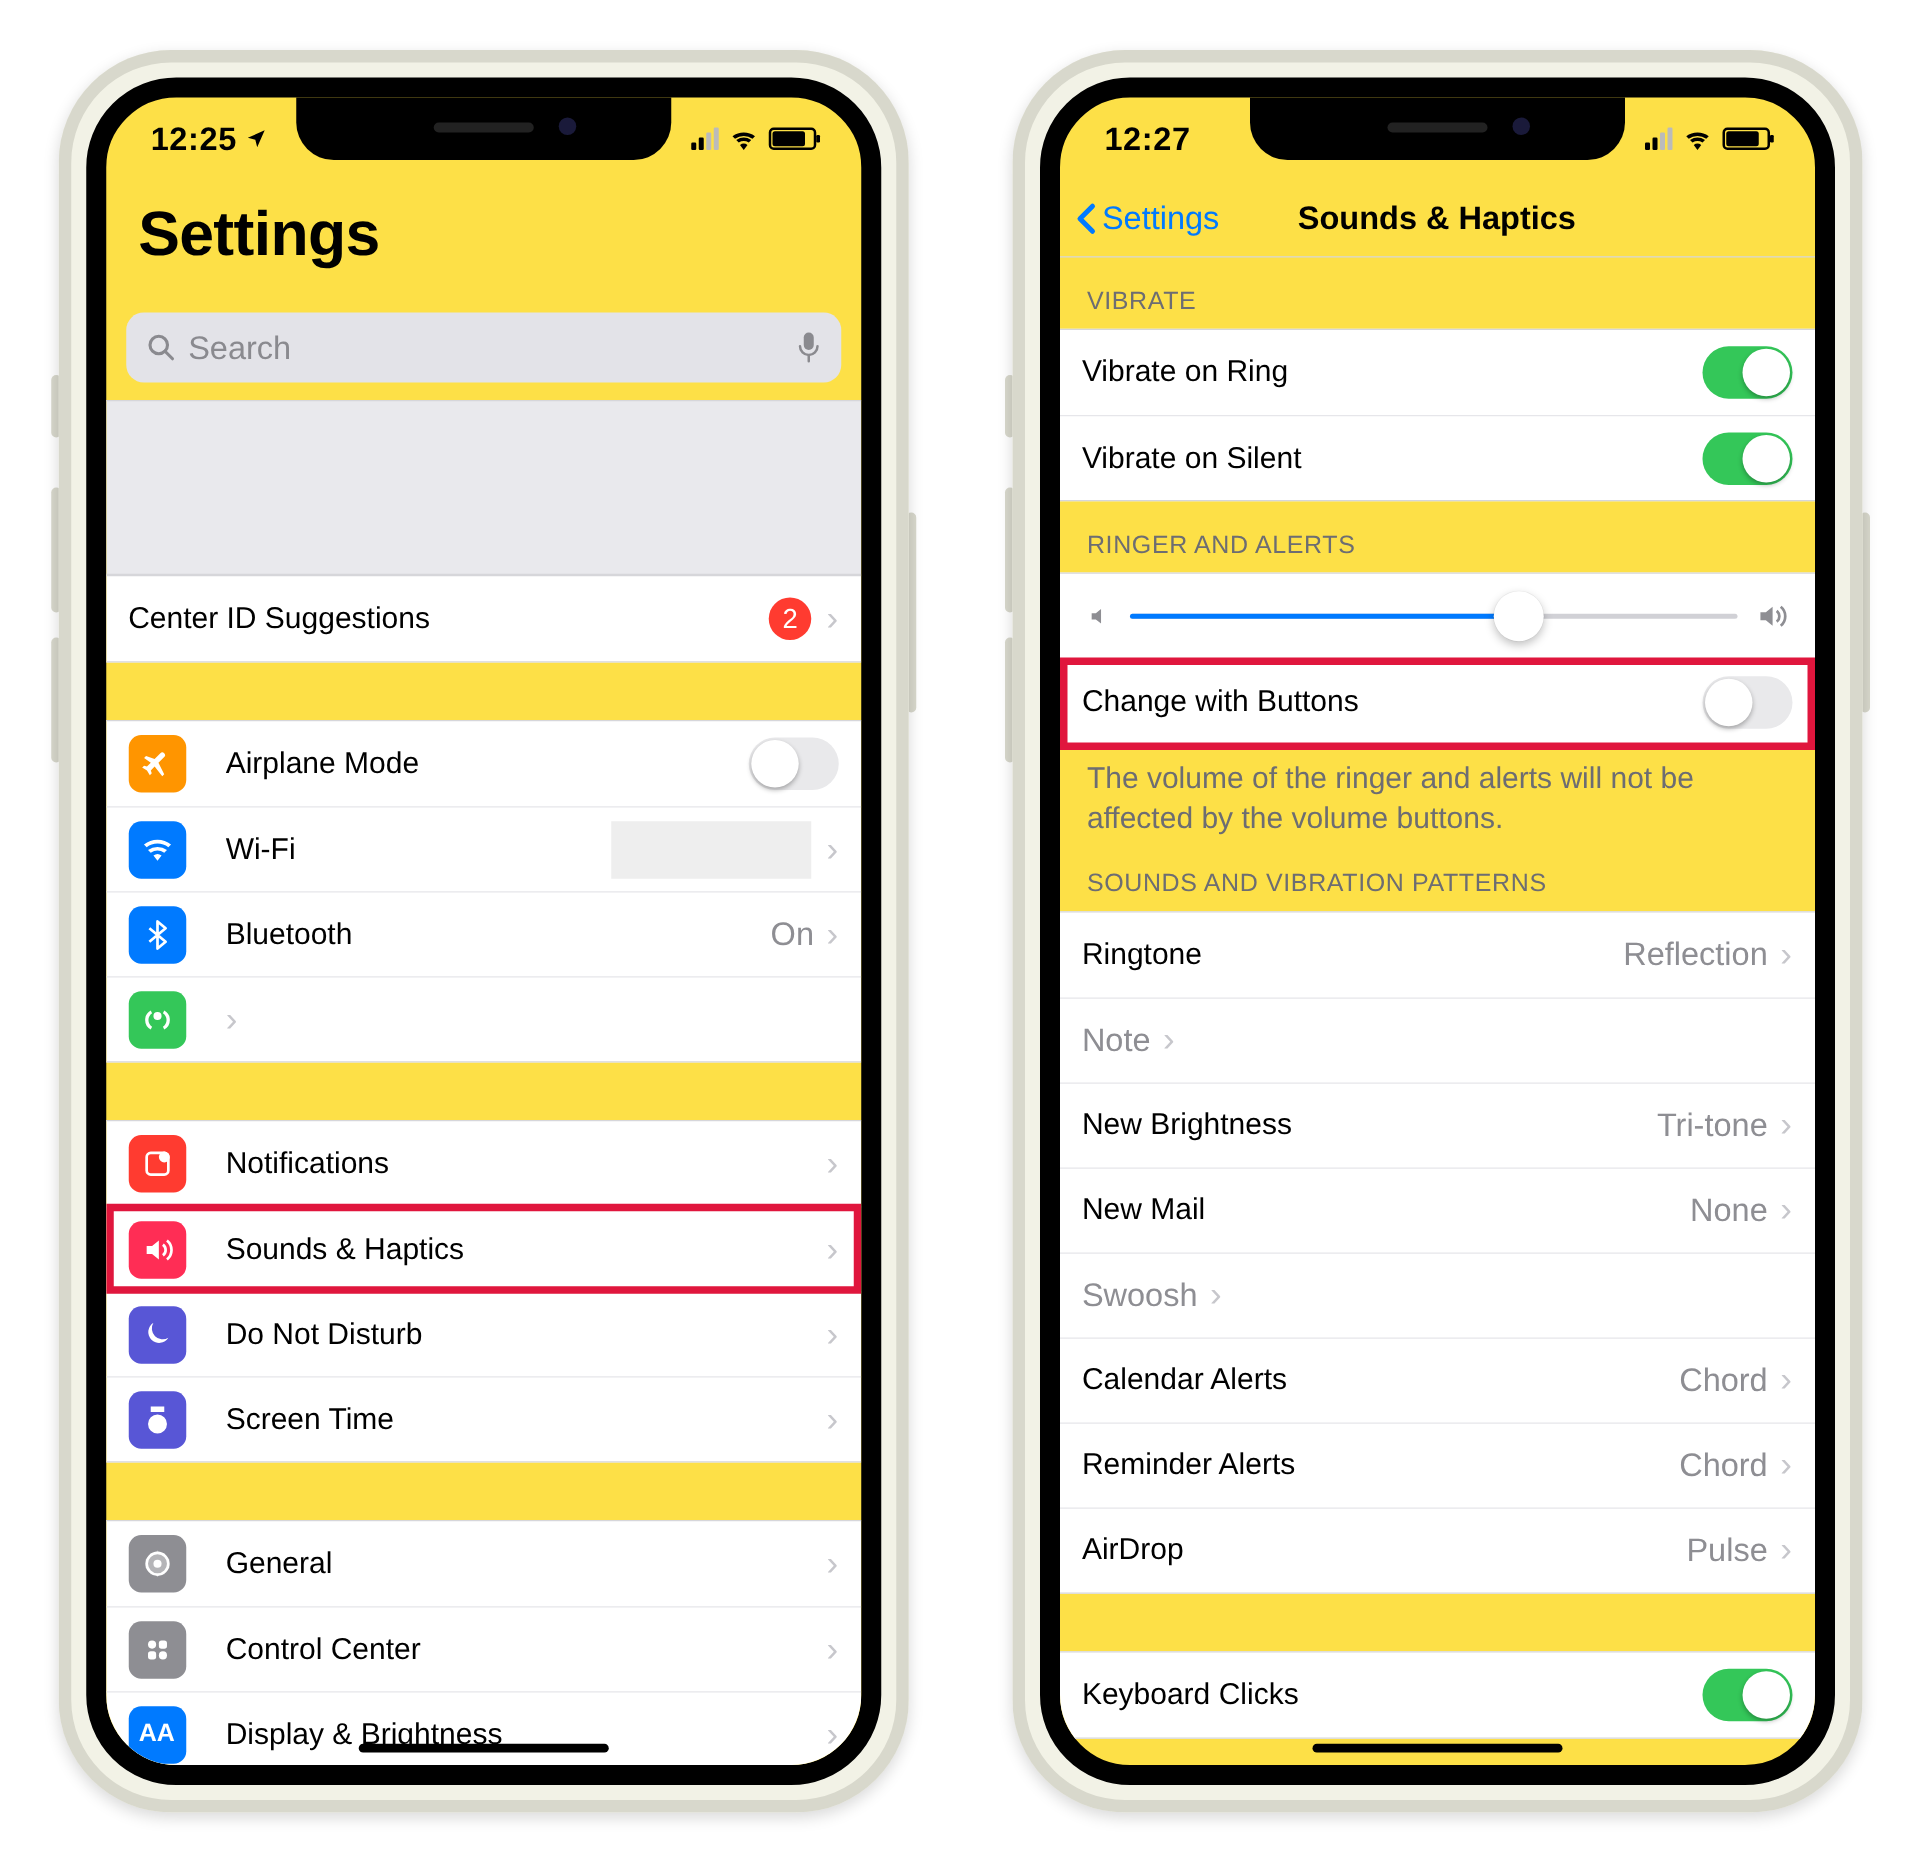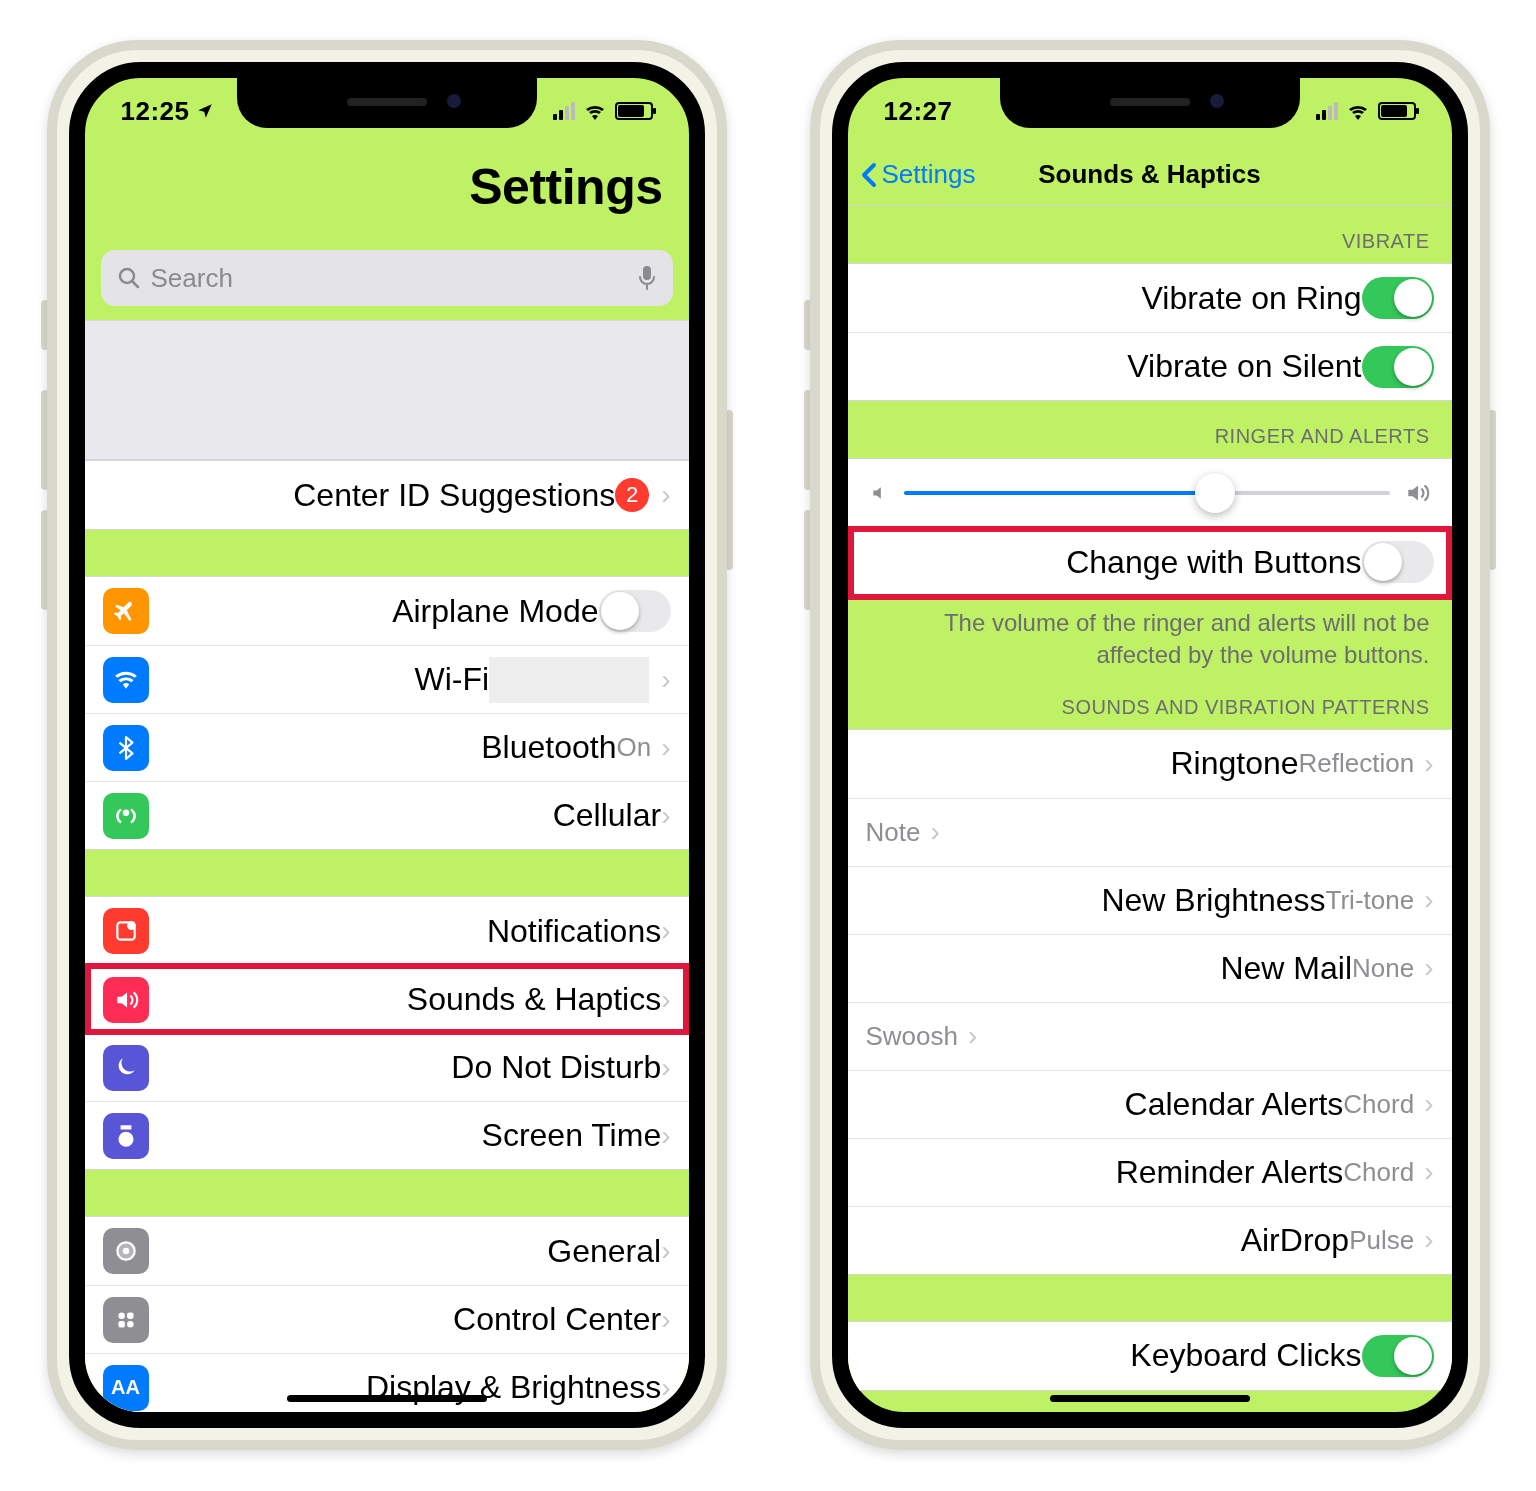--- a/index.html
+++ b/index.html
@@ -12,22 +12,22 @@
     background:#f2f2e6; box-shadow: inset 0 0 0 10px #d8d8cc, 0 4px 12px rgba(0,0,0,.15);
     padding:22px;
   }
   .side-btn { position:absolute; background:#d8d8cc; border-radius:4px; }
   .side-btn.l1 { left:-6px; top:260px; width:8px; height:50px; }
   .side-btn.l2 { left:-6px; top:350px; width:8px; height:100px; }
   .side-btn.l3 { left:-6px; top:470px; width:8px; height:100px; }
   .side-btn.r1 { right:-6px; top:370px; width:8px; height:160px; }
 
   .screen {
-    position:relative; width:100%; height:100%; background:#bef264;
-    border-radius:72px; border:16px solid #000; overflow:hidden;text-align:right;
+    position:relative; width:100%; height:100%; background:#fde047;
+    border-radius:72px; border:16px solid #000; overflow:hidden;
   }
   .notch {
     position:absolute; top:-2px; left:50%; transform:translateX(-50%);
     width:300px; height:52px; background:#000; border-radius:0 0 30px 30px; z-index:50;
   }
   .notch::before { content:""; position:absolute; left:110px; top:22px; width:80px; height:8px; background:#222; border-radius:4px; }
   .notch::after  { content:""; position:absolute; left:210px; top:18px; width:14px; height:14px; background:#1a1a3a; border-radius:50%; }
 
   .home-ind { position:absolute; bottom:10px; left:50%; transform:translateX(-50%); width:200px; height:7px; background:#000; border-radius:5px; z-index:40; }
 
@@ -60,21 +60,21 @@
 
   .row {
     display:flex; align-items:center; min-height:68px; padding:0 18px 0 18px;
     border-top:1px solid #e6e6ea; position:relative;
   }
   .row:first-child { border-top:none; }
   .row .iconbox {
     width:46px; height:46px; border-radius:10px; margin-right:32px;
     display:flex; align-items:center; justify-content:center; flex-shrink:0;
   }
-  .row .label { font-size:32px; color:#000; flex:1; }
+  .row .label { font-size:24px; color:#000; flex:1; }
   .row .val { font-size:26px; color:#8e8e93; margin-right:10px; }
   .row .chev { color:#c7c7cc; font-size:28px; font-weight:300; }
   .row .redacted { width:160px; height:46px; background:#eee; margin-right:12px; }
 
   .badge { min-width:34px; height:34px; border-radius:17px; background:#ff3b30; color:#fff; font-size:22px; display:flex; align-items:center; justify-content:center; margin-right:12px; }
 
   .toggle { width:72px; height:42px; border-radius:21px; position:relative; flex-shrink:0; }
   .toggle .knob { position:absolute; top:2px; width:38px; height:38px; background:#fff; border-radius:50%; box-shadow:0 2px 4px rgba(0,0,0,.3); }
   .toggle.on  { background:#34c759; } .toggle.on  .knob { right:2px; }
   .toggle.off { background:#e9e9eb; } .toggle.off .knob { left:2px; }
@@ -196,21 +196,20 @@
         <span class="label">Bluetooth</span>
         <span class="val">On</span>
         <span class="chev">›</span>
       </div>
       <div class="row">
         <span class="iconbox ic-green">
           <svg width="26" height="26" viewBox="0 0 24 24">
                 <path fill="#fff" d="M12 6a3 3 0 100 6 3 3 0 000-6zM7 5a8 8 0 000 14l1-2a6 6 0 010-10l-1-2zm10 0l-1 2a6 6 0 010 10l1 2a8 8 0 000-14z"></path>
               </svg>
         </span>
-        <span class="label">Cellular</span>
         <span class="chev">›</span>
       </div>
     </div>
 
     <div class="gap"></div>
 
     <div class="group" style="position:relative">
       <div class="row">
         <span class="iconbox ic-red">
           <svg width="26" height="26" viewBox="0 0 24 24">

